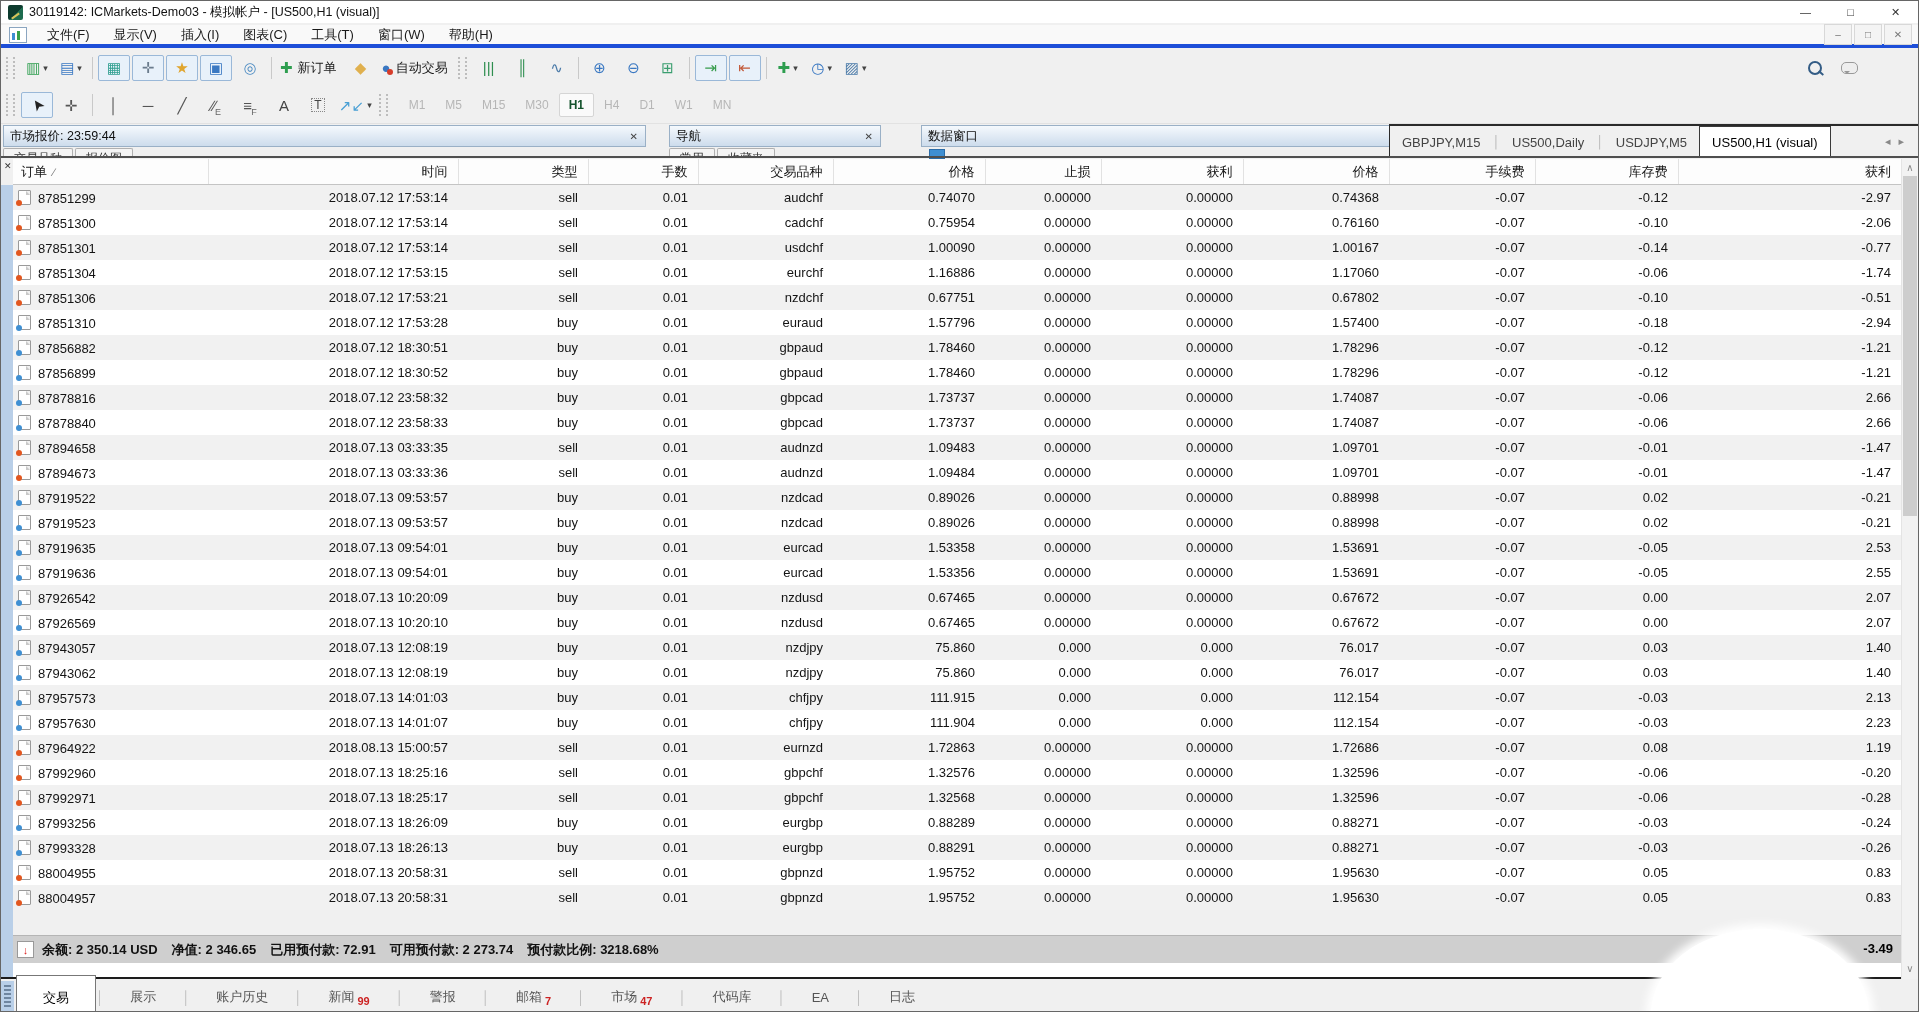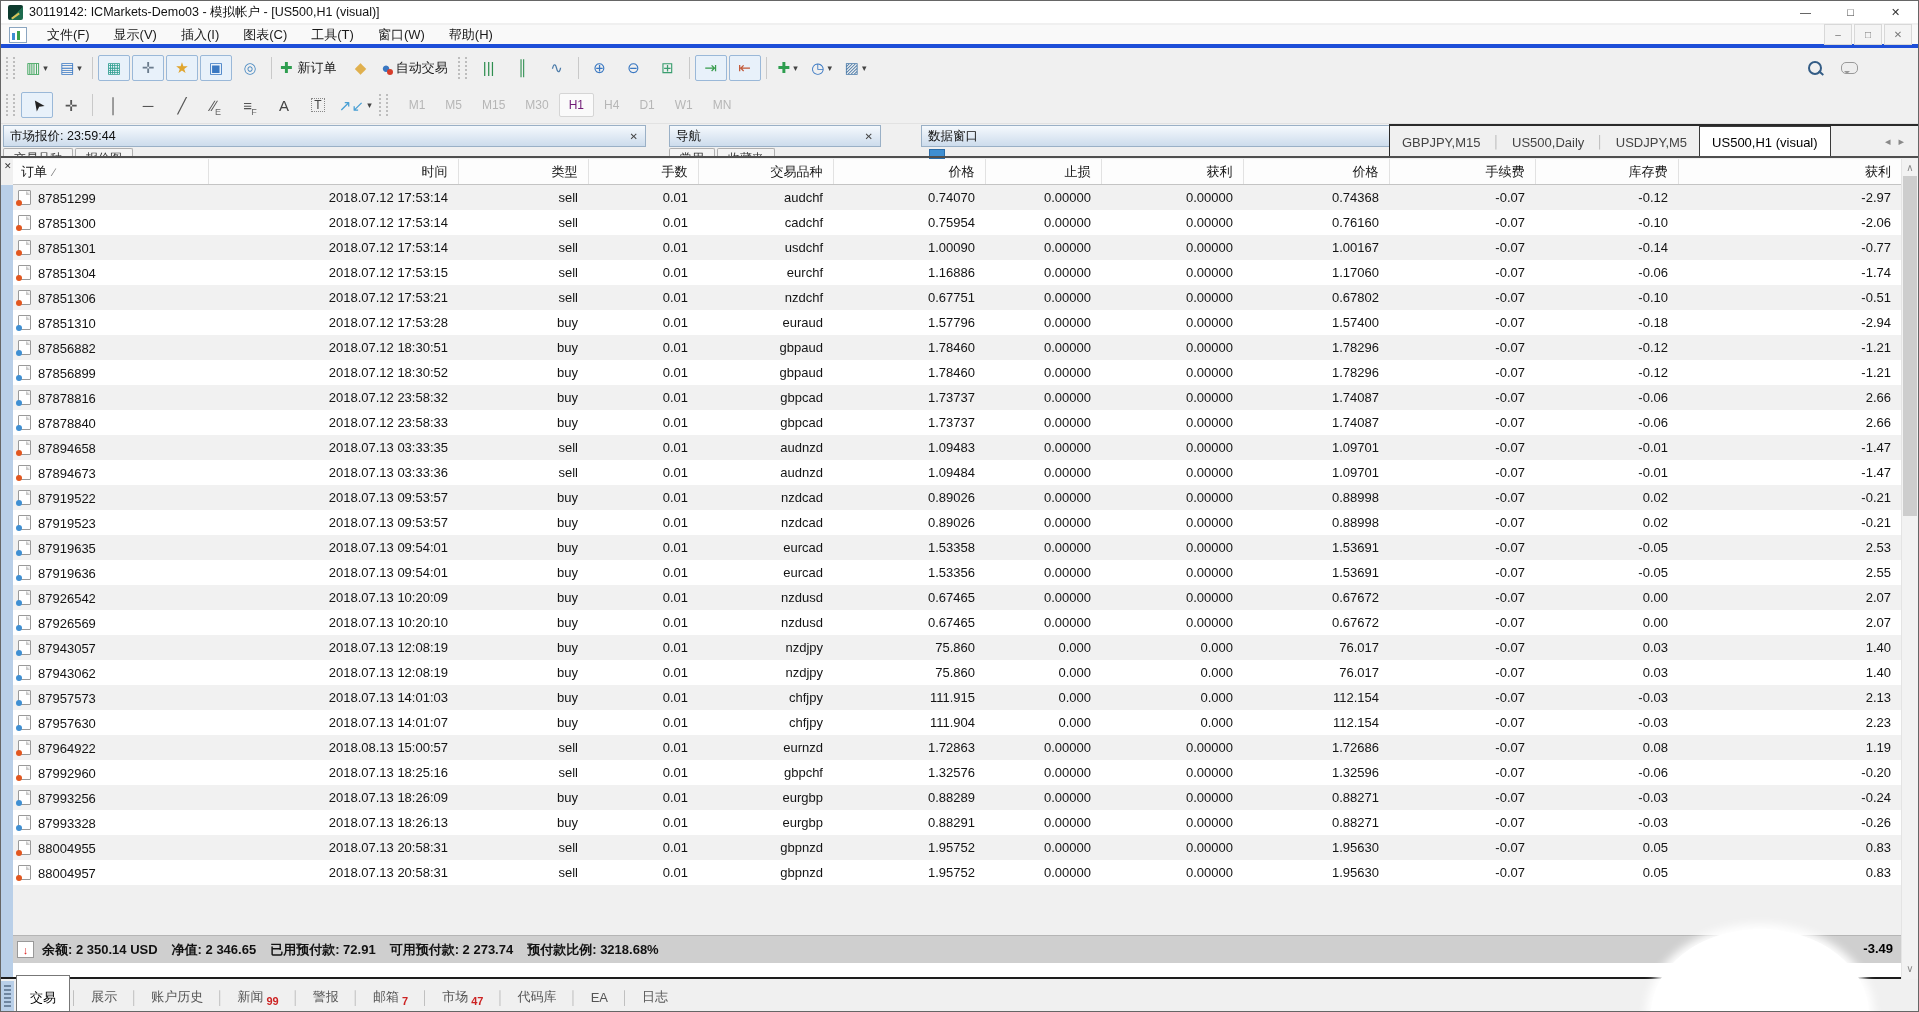--- a/index.html
+++ b/index.html
@@ -35,21 +35,21 @@
   .ic-magnifier::after{content:"";position:absolute;left:8px;top:9px;width:6px;height:2px;background:#335c85;transform:rotate(40deg);}
   .ic-chat{width:15px;height:10px;border:1.5px solid #999;border-radius:5px;position:relative;display:inline-block;background:#eee;}
   .ic-chat::after{content:"";position:absolute;left:2px;bottom:-4px;border:3px solid transparent;border-top-color:#999;}
   .ic-autotrading{position:relative;}
   .ic-autotrading::after{content:"";position:absolute;right:-2px;bottom:0;width:6px;height:6px;border-radius:50%;background:#d63c2a;}
   .ic-boxed{border:1px dotted #888;padding:0 2px;font-size:12px;}
   .ic-cursor{display:inline-block;transform:rotate(-125deg);}
   
   .tf-group{display:flex;margin-left:6px;}
   .tf-btn{height:22px;padding:0 9px;display:flex;align-items:center;font-size:12px;color:#b6b6b6;border:1px solid transparent;border-radius:2px;}
-  .tf-btn.active{background:#fafafa;border-color:#d5d5d5;color:#701a75;}
+  .tf-btn.active{background:#fafafa;border-color:#d5d5d5;color:#14532d;font-weight:bold;}
   
   .panelband{position:absolute;left:0;top:123px;width:100%;height:34px;background:#f0f0f0;}
   .band-divider{position:absolute;left:0;top:155px;width:100%;height:2px;background:#4f4f4f;z-index:3;}
   .panel{position:absolute;top:1px;}
   .panel-header{height:22px;background:linear-gradient(#f5f9fd,#cddcec);border:1px solid #9ab0c6;display:flex;align-items:center;font-size:12.5px;color:#111;padding:0 4px 0 6px;box-sizing:border-box;}
   .panel-close{margin-left:auto;font-size:10px;color:#444;padding:0 3px;}
   .stub-tabs{display:flex;height:9px;overflow:hidden;margin-top:1px;}
   .stub-tab{border:1px solid #b0b0b0;border-bottom:none;background:#f4f4f4;font-size:12px;color:#333;padding:1px 10px;margin-right:2px;border-radius:2px 2px 0 0;white-space:nowrap;}
   .dw-stub{position:absolute;left:8px;top:24px;width:14px;height:8px;background:#3f8fd2;border:1px solid #2a6ca8;}
   
@@ -86,21 +86,21 @@
   .statusbar{position:absolute;left:12px;right:17px;top:934px;height:28px;background:#cfcfcf;border-top:1px solid #b5b5b5;display:flex;align-items:center;font-size:13px;font-weight:bold;color:#111;box-sizing:border-box;}
   .status-icon{width:15px;height:15px;background:#fff;border:1px solid #999;margin:0 8px 0 4px;display:flex;align-items:center;justify-content:center;color:#d22;font-size:11px;font-weight:bold;}
   .seg{margin-right:14px;white-space:nowrap;}
   .float-profit{position:absolute;right:8px;font-weight:bold;}
   .bottom-line{position:absolute;left:0;top:976px;right:17px;height:2px;background:#1c1c1c;}
   .gap-white{position:absolute;left:12px;right:17px;top:962px;height:14px;background:#fff;}
   
   .bottombar{position:absolute;left:0;top:980px;width:100%;height:32px;background:#f0f0f0;display:flex;align-items:center;}
   .bb-grip{width:13px;height:32px;background:#b9cfe8;position:relative;margin-right:2px;}
   .bb-grip::after{content:"";position:absolute;left:3px;top:4px;width:7px;height:24px;background:repeating-linear-gradient(180deg,#6f86a0 0 2px,transparent 2px 4px);}
-  .btab{font-size:13px;color:#555;padding:0 13px;height:100%;display:flex;align-items:center;white-space:nowrap;}
+  .btab{font-size:13px;color:#555;padding:0 26px;height:100%;display:flex;align-items:center;white-space:nowrap;}
   .btab.active{background:#fff;border:1px solid #777;border-bottom:none;color:#000;margin-top:-6px;padding-top:6px;z-index:5;}
   .btab-sep{color:#bdbdbd;font-size:13px;}
   .badge{font-size:11px;font-weight:bold;color:#cc2222;margin-left:3px;position:relative;top:4px;}
   
   .watermark{position:absolute;left:1650px;top:928px;width:218px;height:170px;background:#fff;border-radius:50%;box-shadow:0 0 10px 5px #fff;z-index:40;}
 </style>
 </head>
 <body>
 
 <div class="app">
@@ -679,20 +679,34 @@
             <td>gbpchf</td>
             <td>1.32576</td>
             <td>0.00000</td>
             <td>0.00000</td>
             <td>1.32596</td>
             <td>-0.07</td>
             <td>-0.06</td>
             <td>-0.20</td>
           </tr>
           <tr>
+            <td><span class="doc sell"></span><span>87992971</span></td>
+            <td>2018.07.13 18:25:17</td>
+            <td>sell</td>
+            <td>0.01</td>
+            <td>gbpchf</td>
+            <td>1.32568</td>
+            <td>0.00000</td>
+            <td>0.00000</td>
+            <td>1.32596</td>
+            <td>-0.07</td>
+            <td>-0.06</td>
+            <td>-0.28</td>
+          </tr>
+          <tr>
             <td><span class="doc buy"></span><span>87993256</span></td>
             <td>2018.07.13 18:26:09</td>
             <td>buy</td>
             <td>0.01</td>
             <td>eurgbp</td>
             <td>0.88289</td>
             <td>0.00000</td>
             <td>0.00000</td>
             <td>0.88271</td>
             <td>-0.07</td>

